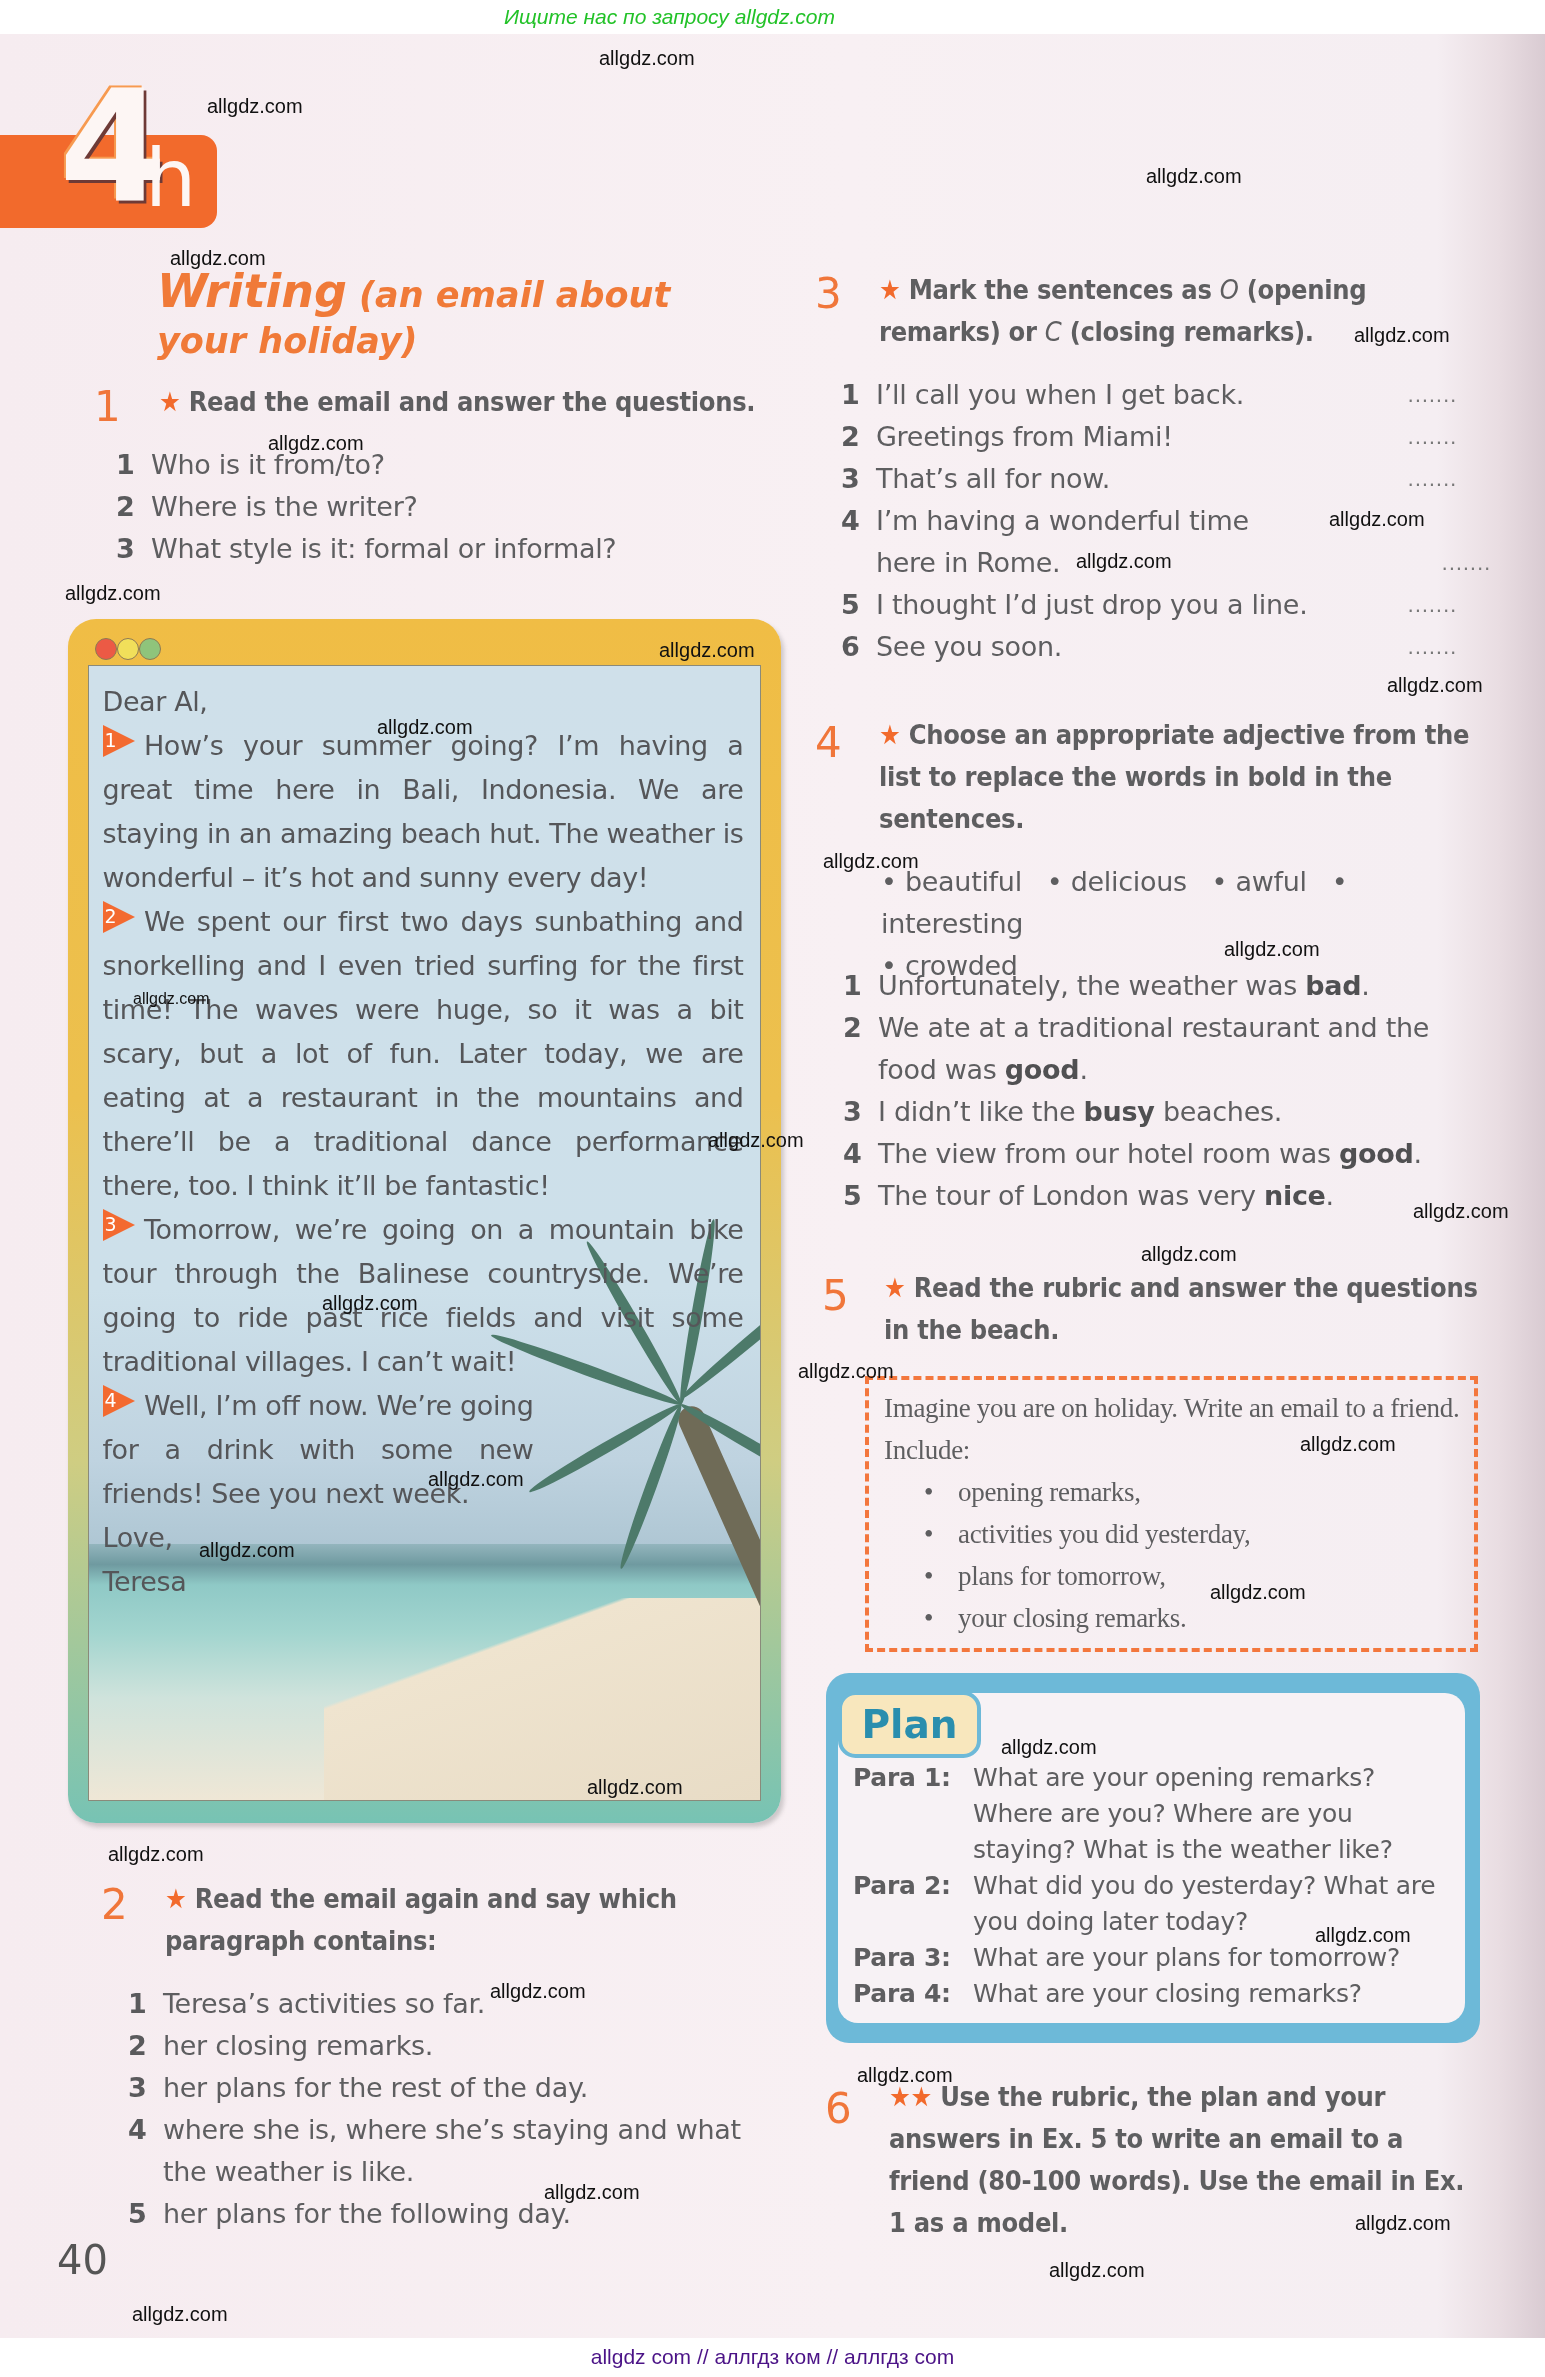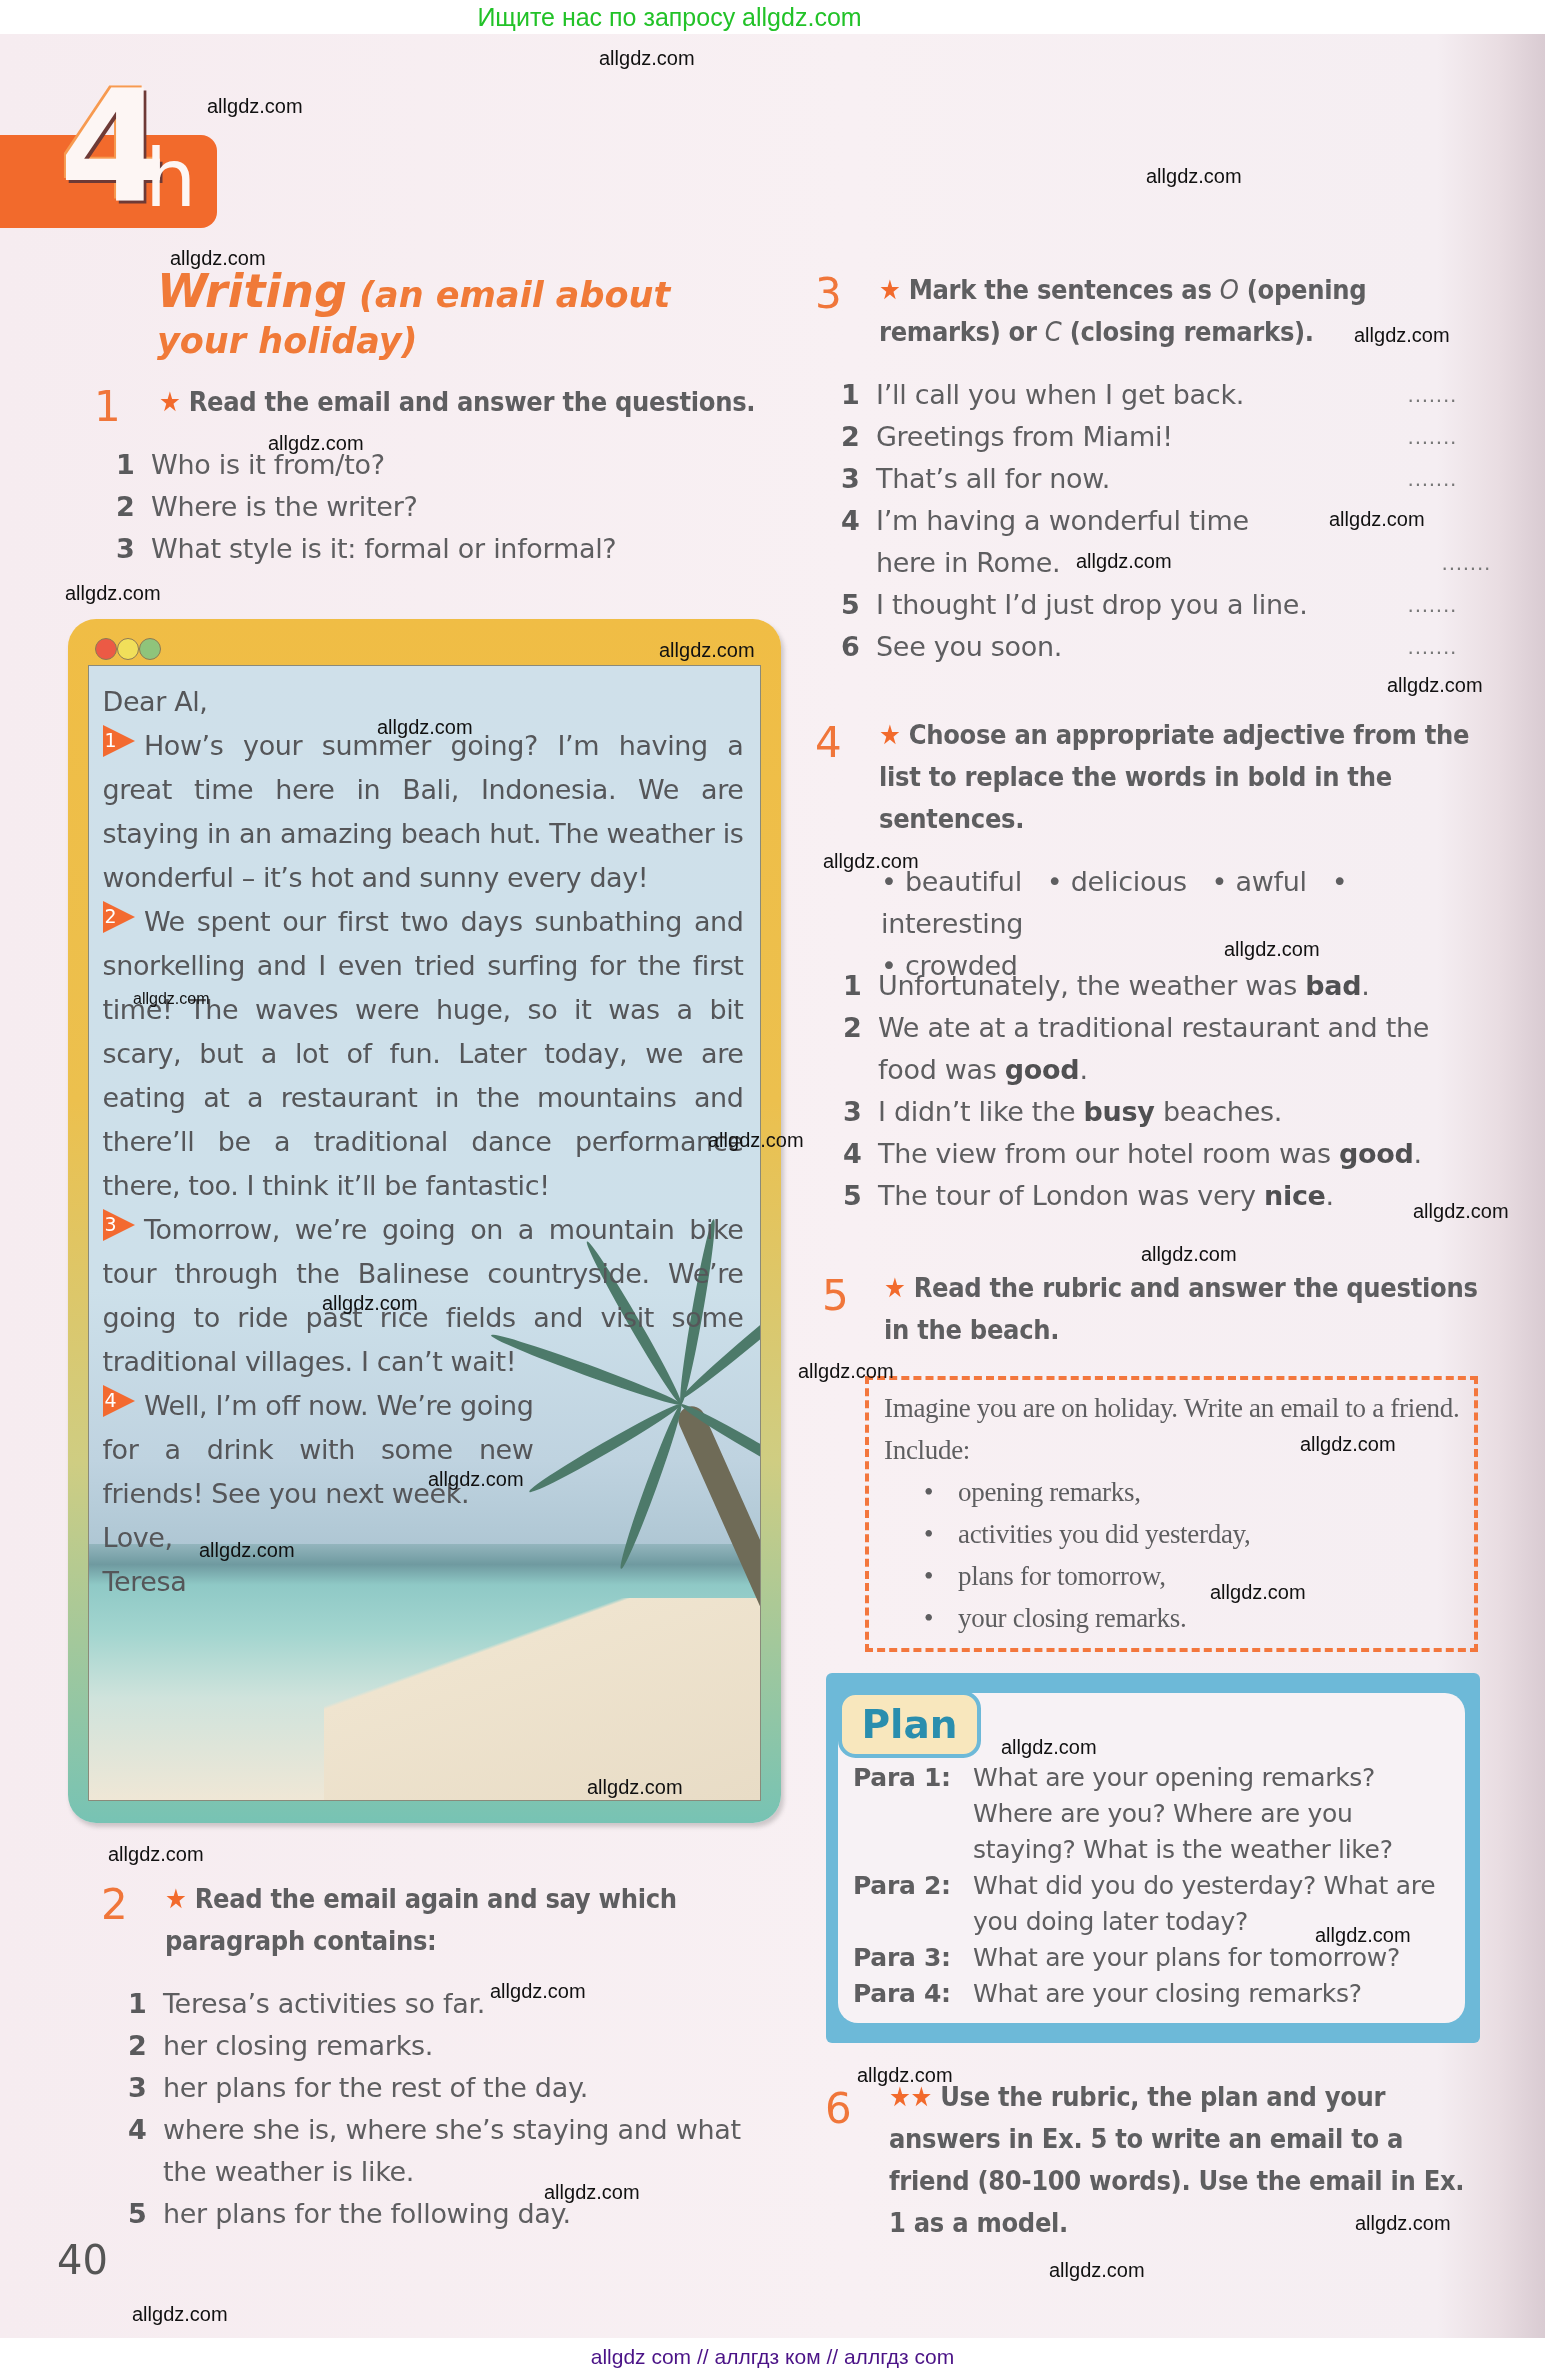--- a/index.html
+++ b/index.html
@@ -4,21 +4,21 @@
 <style>
   html, body { margin:0; padding:0; }
   body {
     width:1545px; height:2377px; position:relative; overflow:hidden;
     background:#ffffff;
     font-family:"DejaVu Sans", sans-serif;
     color:#5a5a5c;
   }
   .top-banner {
     position:absolute; left:0; top:0; width:1339px; height:34px; background:#fff;
-    text-align:center; font-family:"Liberation Sans", sans-serif; font-size:25px; line-height:34px; color:#22c228;
+    text-align:center; font-family:"Liberation Sans", sans-serif; font-size:21px; line-height:34px; color:#22c228;font-style:italic;
   }
   .page {
     position:absolute; left:0; top:34px; width:1545px; height:2304px;
     background:linear-gradient(90deg,#f6ecf0 0%,#f8f0f3 55%,#f5eef2 93%,#e9dde2 97%,#d9cbd2 100%);
   }
   .bottom-banner {
     position:absolute; left:0; top:2338px; width:1545px; height:40px; background:#fff;
     text-align:center; font-family:"Liberation Sans", sans-serif; font-size:21px; line-height:37px; color:#4b1387;
   }
   .wm {
@@ -100,21 +100,21 @@
     border:4.7px dashed #f3773d;
   }
   .rubric-text { position:absolute; left:15px; top:6.7px; width:579px; font-size:27px; line-height:42px; color:#5e5e60; letter-spacing:-0.3px;font-family:Liberation Serif, serif; }
   .rubric-text ul { margin:0; padding-left:40px; list-style:none; }
   .rubric-text li { position:relative; padding-left:34px; }
   .rubric-text li:before { content:"•"; position:absolute; left:0; color:#5e5e60; }
 
   
   .plan-box {
     position:absolute; left:826px; top:1673px; width:654px; height:370px;
-    background:#6db9d8; border-radius:6px;
+    background:#6db9d8; border-radius:23px;
   }
   .plan-inner {
     position:absolute; left:12px; top:20px; width:627px; height:330px;
     background:#f7f2f5; border-radius:20px;
   }
   .plan-label {
     position:absolute; left:12px; top:17.5px; width:135px; height:59px;
     background:#f8e7bd; border:4px solid #6db9d8; border-radius:17.5px;
     font-family:"DejaVu Sans", sans-serif; font-weight:bold; font-size:39px; line-height:59px; color:#2a8eae;
     text-align:center;

